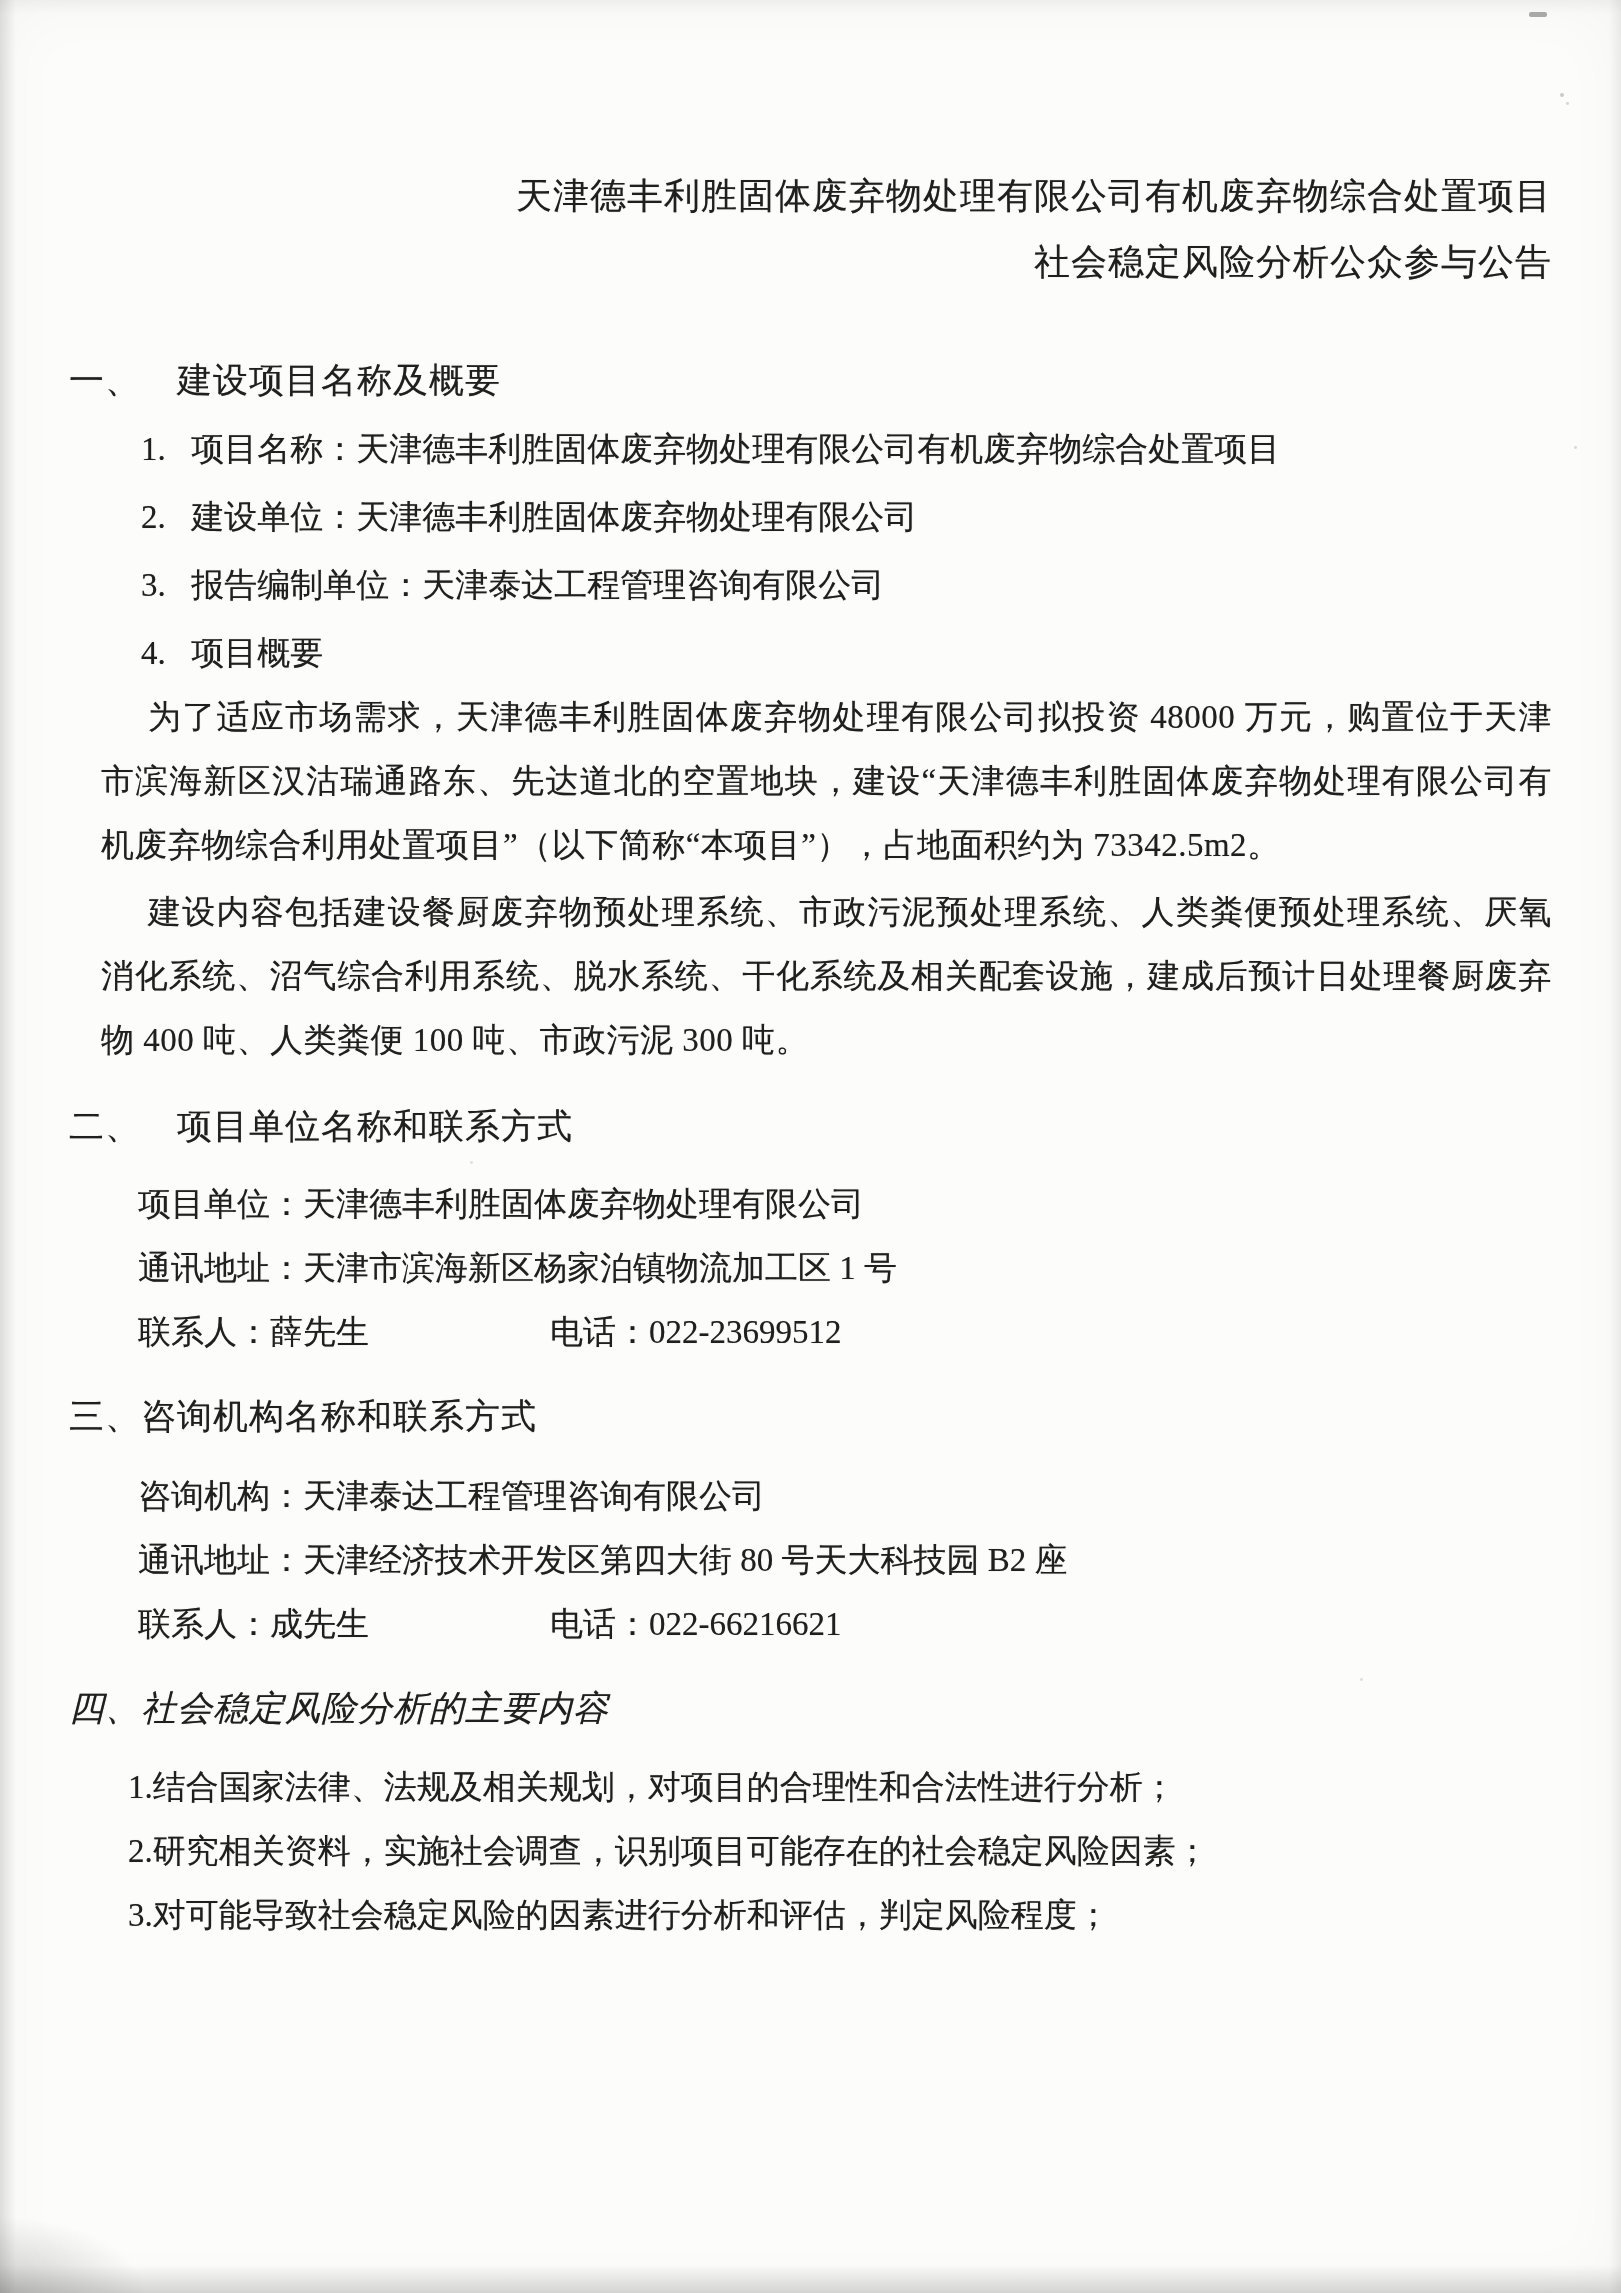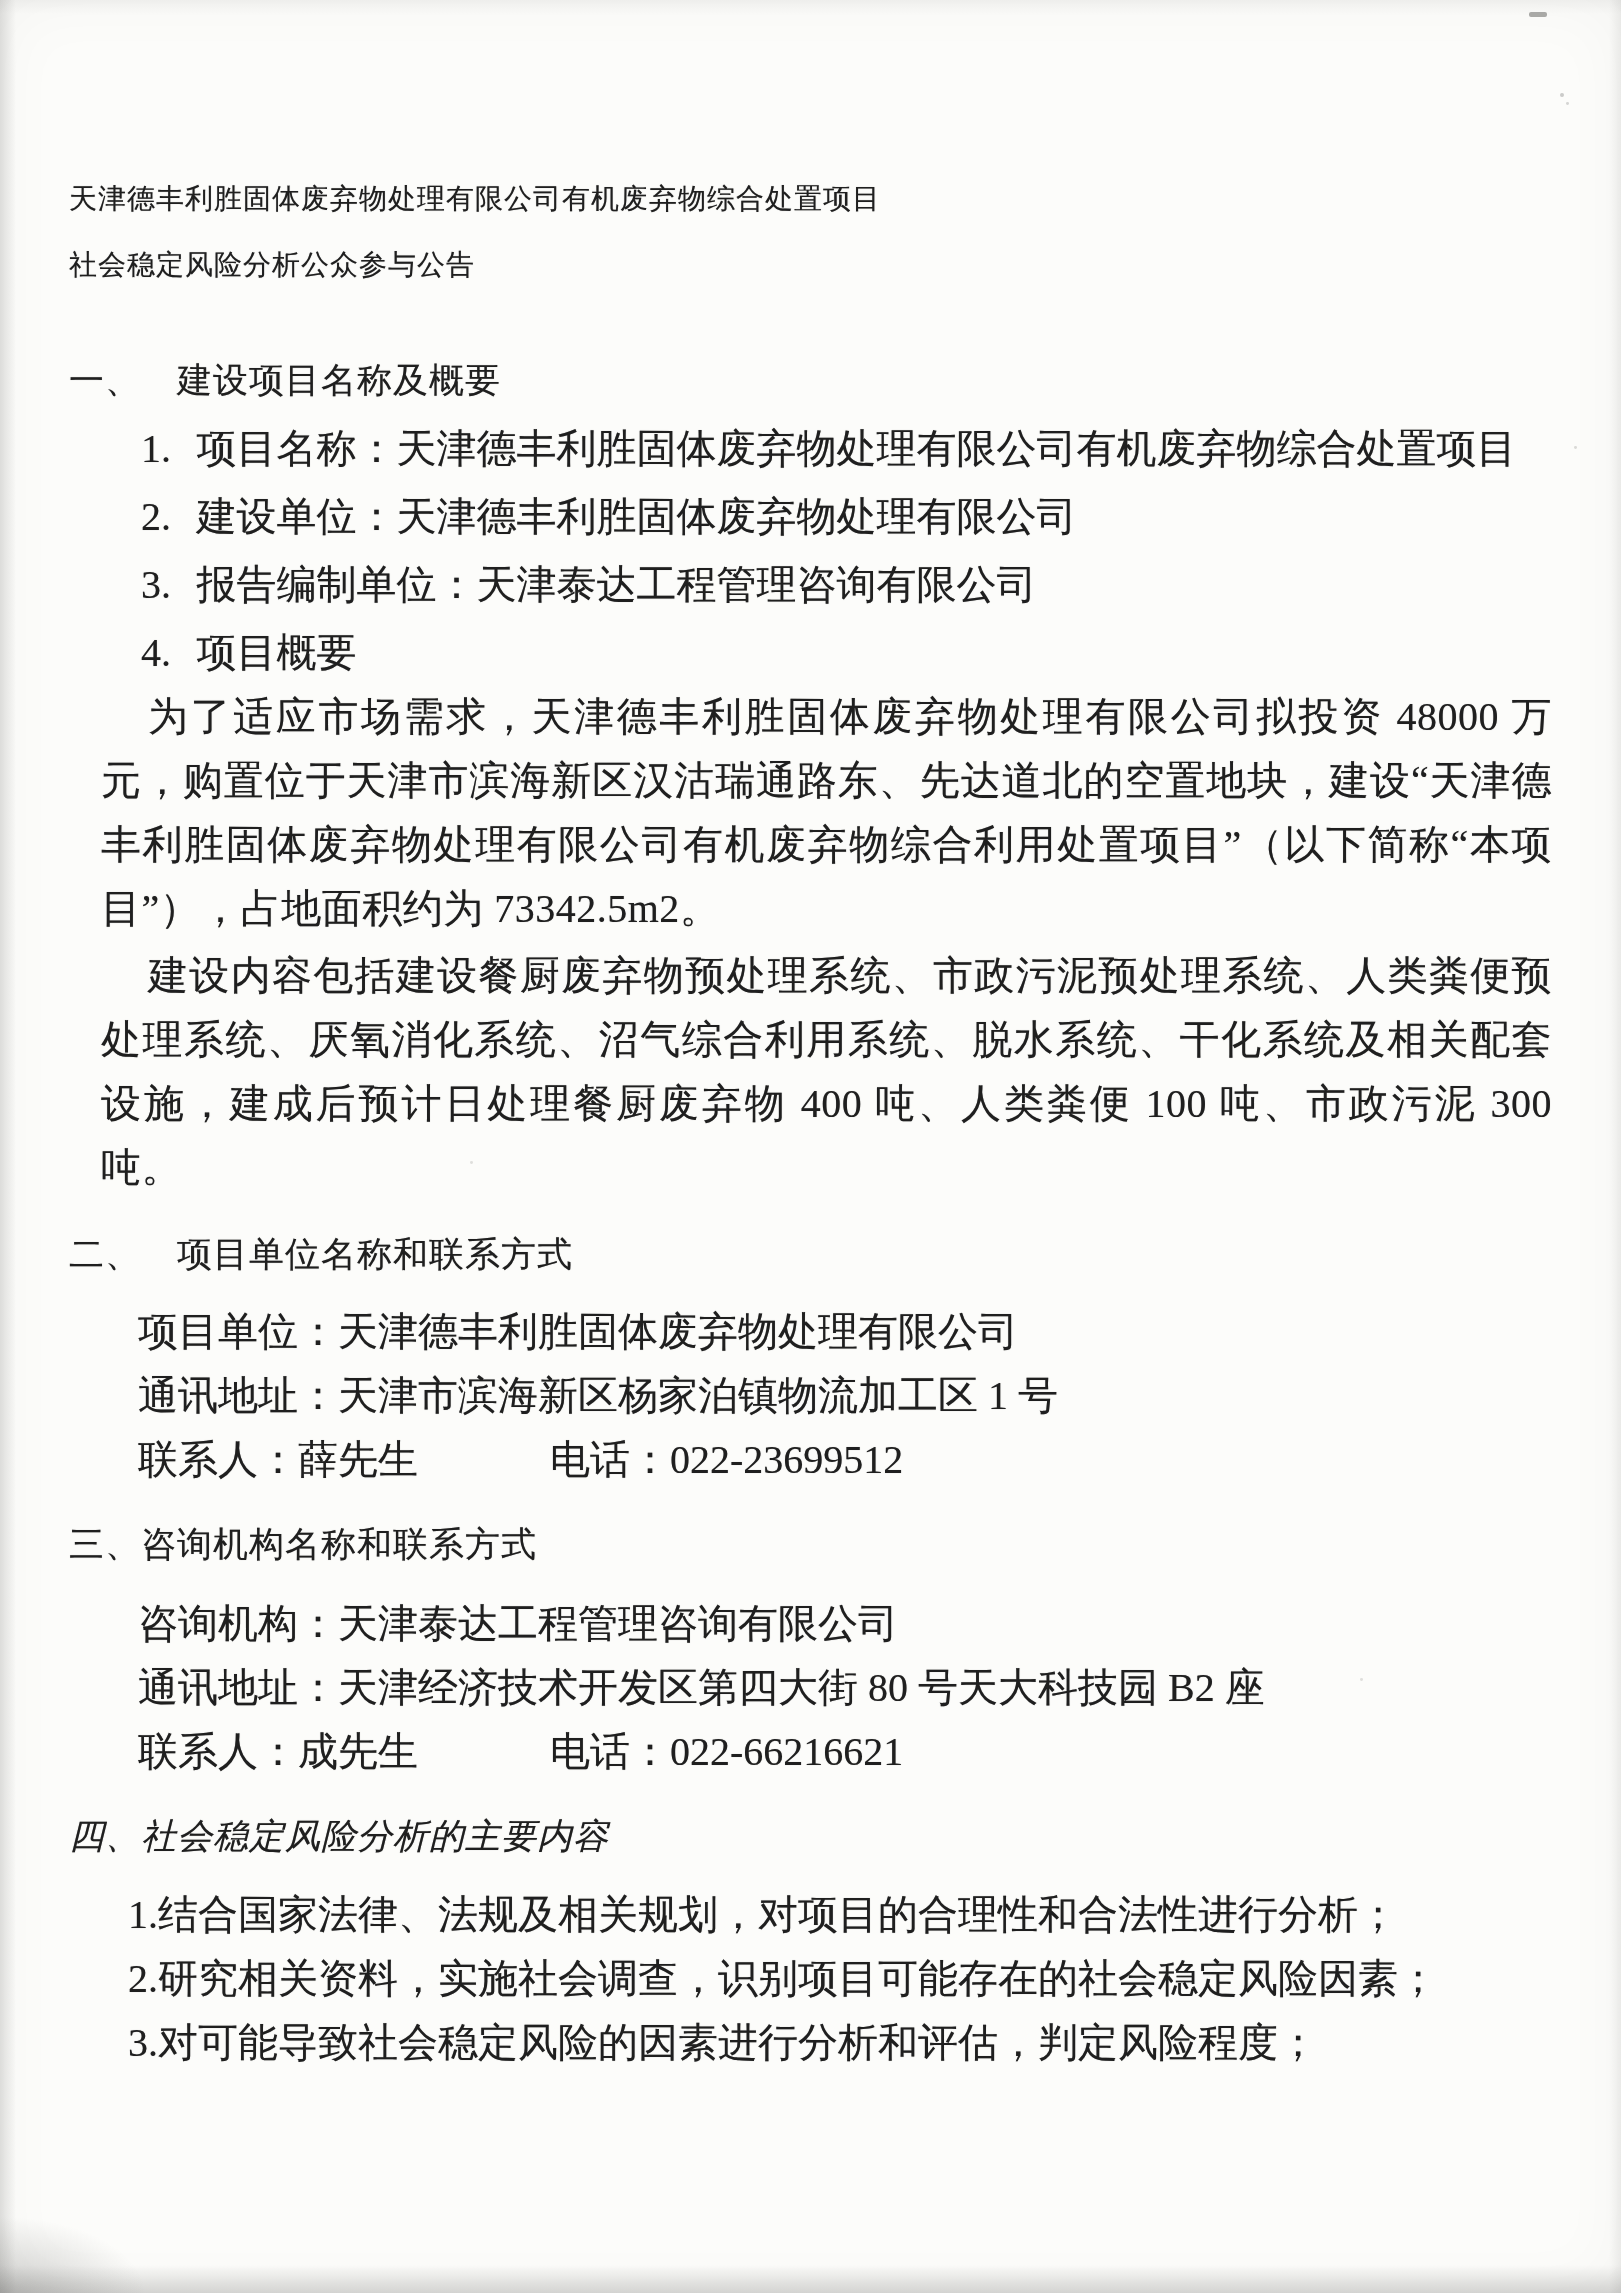--- a/index.html
+++ b/index.html
@@ -6,22 +6,22 @@
   .page{
     position:relative;
     width:1621px;height:2294px;
     background:var(--paper,#fcfcfa);
     overflow:hidden;
     font-family:"Liberation Serif","DejaVu Serif",serif;
     color:var(--ink,#1f1f1f);
     box-shadow:inset 0 0 69px rgba(0,0,0,0.035);
   }
   .content{position:absolute;left:69px;top:0;width:1483px;padding-top:167px;}
-  .line{font-size:40px;line-height:64px;text-shadow:0 0 0.7px rgba(40,40,40,0.55);}
-  .title{font-size:28px;line-height:64px;text-align:left;letter-spacing:1px;}
+  .line{font-size:33px;line-height:64px;text-shadow:0 0 0.7px rgba(40,40,40,0.55);}
+  .title{font-size:36px;line-height:64px;text-align:right;letter-spacing:1px;font-family:Liberation Mono, monospace;}
   .title-2{margin-top:2px;}
   .heading{font-size:35px;line-height:64px;letter-spacing:1px;}
   .h1{margin-top:52px;}
   .h2{margin-top:22.5px;}
   .h3{margin-top:21.6px;}
   .h4{margin-top:20.6px;font-style:italic;}
   .s1-item{padding-left:72px;margin-top:3.9px;}
   .s1-item:first-of-type{margin-top:7.8px;}
   .s1-num{display:inline-block;margin-right:25.5px;}
   .para{text-align:justify;text-indent:47px;letter-spacing:0.5px;margin-left:32px;}

